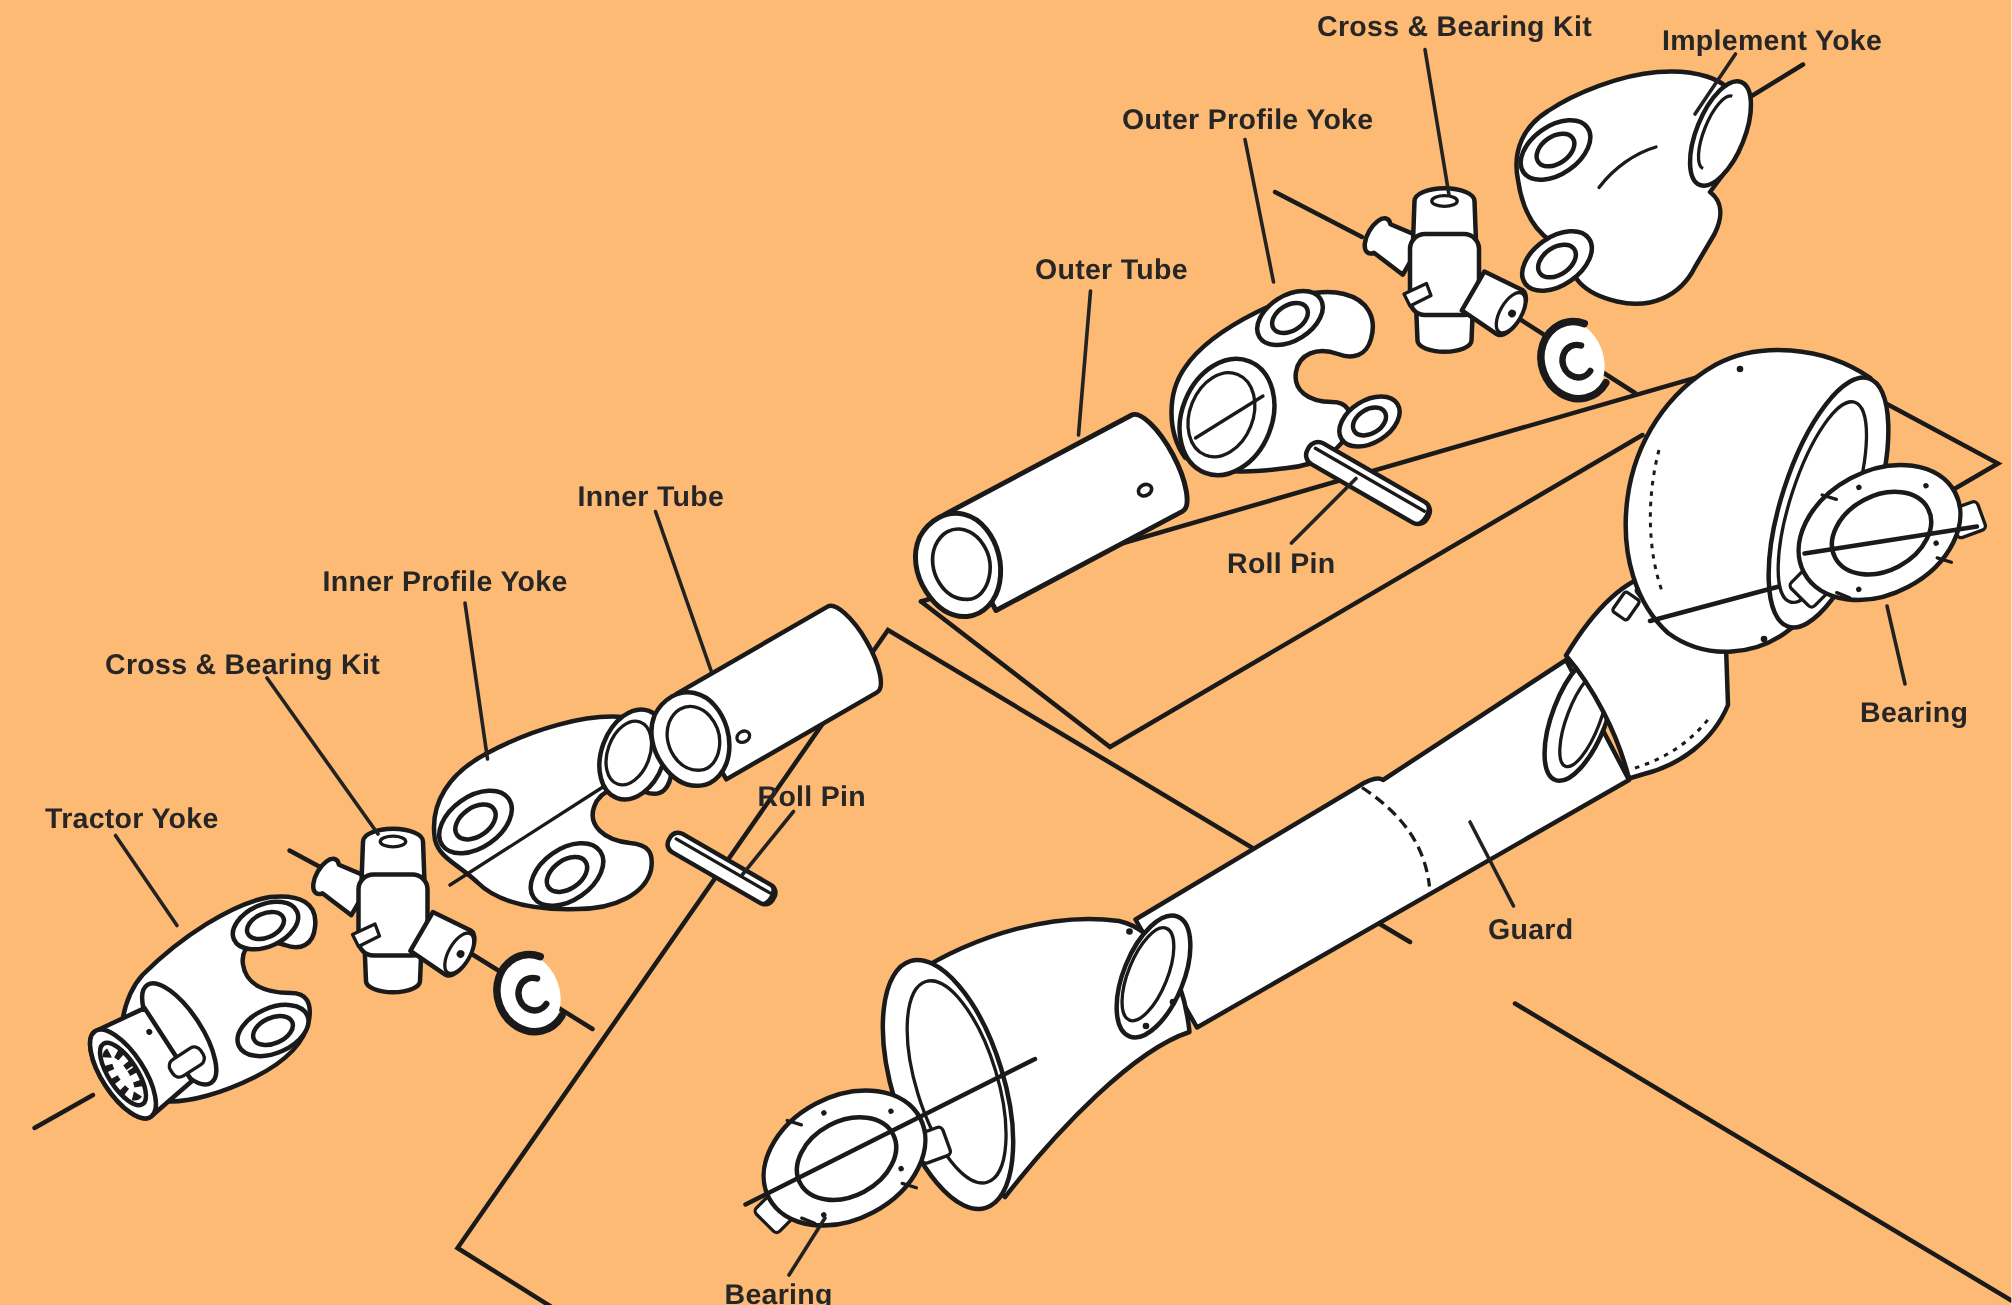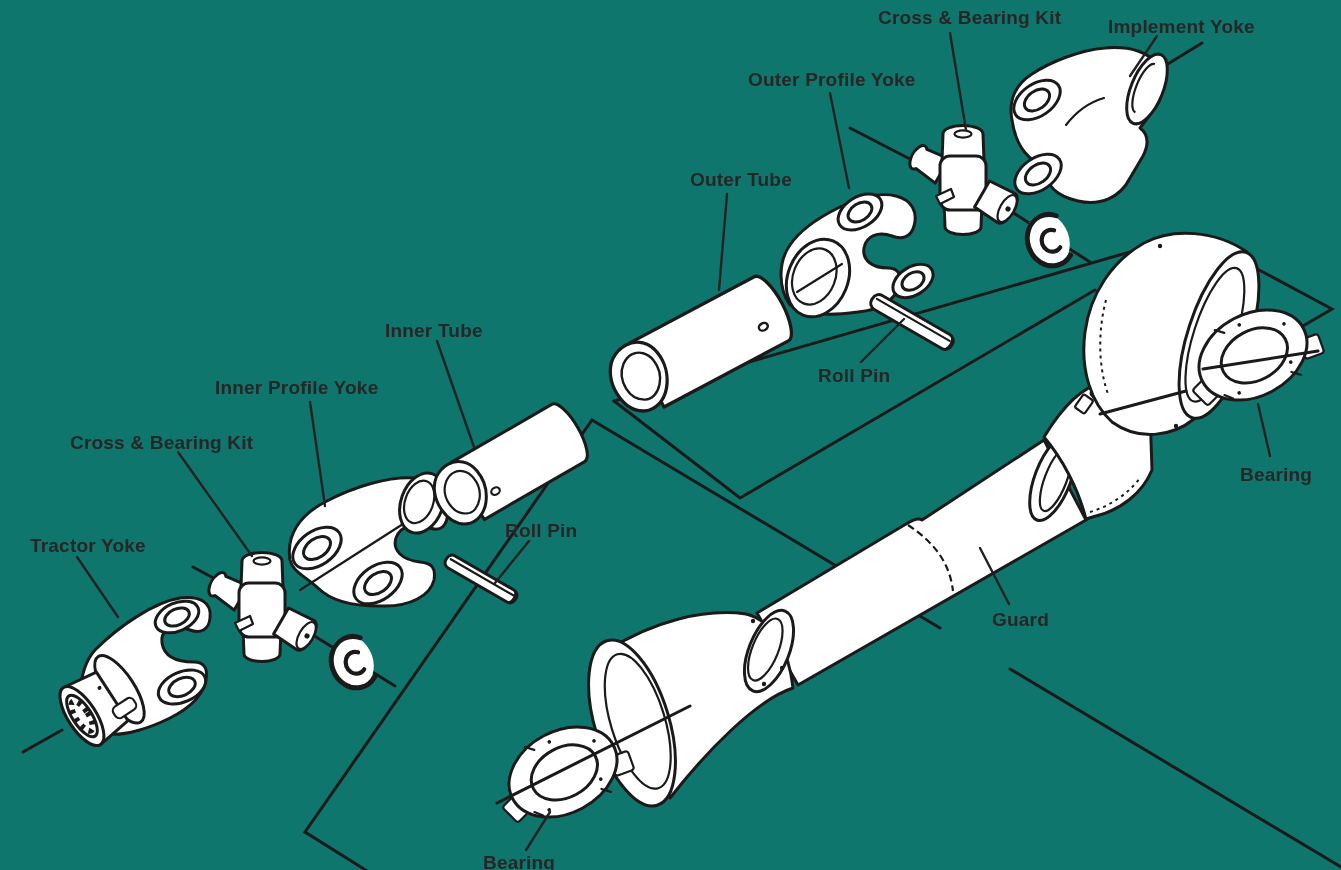--- a/index.html
+++ b/index.html
@@ -1,16 +1,16 @@
 <!DOCTYPE html>
 <html><head>
 <meta charset="utf-8">
 <style>
   html,body{margin:0;padding:0;background:#ffffff;}
-  .stage{width:1341px;height:870px;position:relative;background:#0f766e;overflow:hidden;}
+  .stage{width:1341px;height:870px;position:relative;background:#fdba74;overflow:hidden;}
   svg{display:block;}
   svg text{font-family:"Liberation Sans","DejaVu Sans",sans-serif;font-weight:bold;font-size:19px;fill:#262626;letter-spacing:.2px;}
   .ln{stroke:#1a1a1a;stroke-width:3;fill:none;stroke-linecap:round;}
   .ln2{stroke:#1a1a1a;stroke-width:2.2;fill:none;stroke-linecap:round;}
   .pt{fill:#ffffff;stroke:#1a1a1a;stroke-width:3;stroke-linejoin:round;}
   .pt2{fill:#ffffff;stroke:#1a1a1a;stroke-width:2.2;stroke-linejoin:round;}
   .nofill{fill:none;stroke:#1a1a1a;stroke-width:2.2;}
   .dash{fill:none;stroke:#1a1a1a;stroke-width:2;stroke-dasharray:3 4;}
   .leader{stroke:#222222;stroke-width:2.4;stroke-linecap:round;}
 </style>

